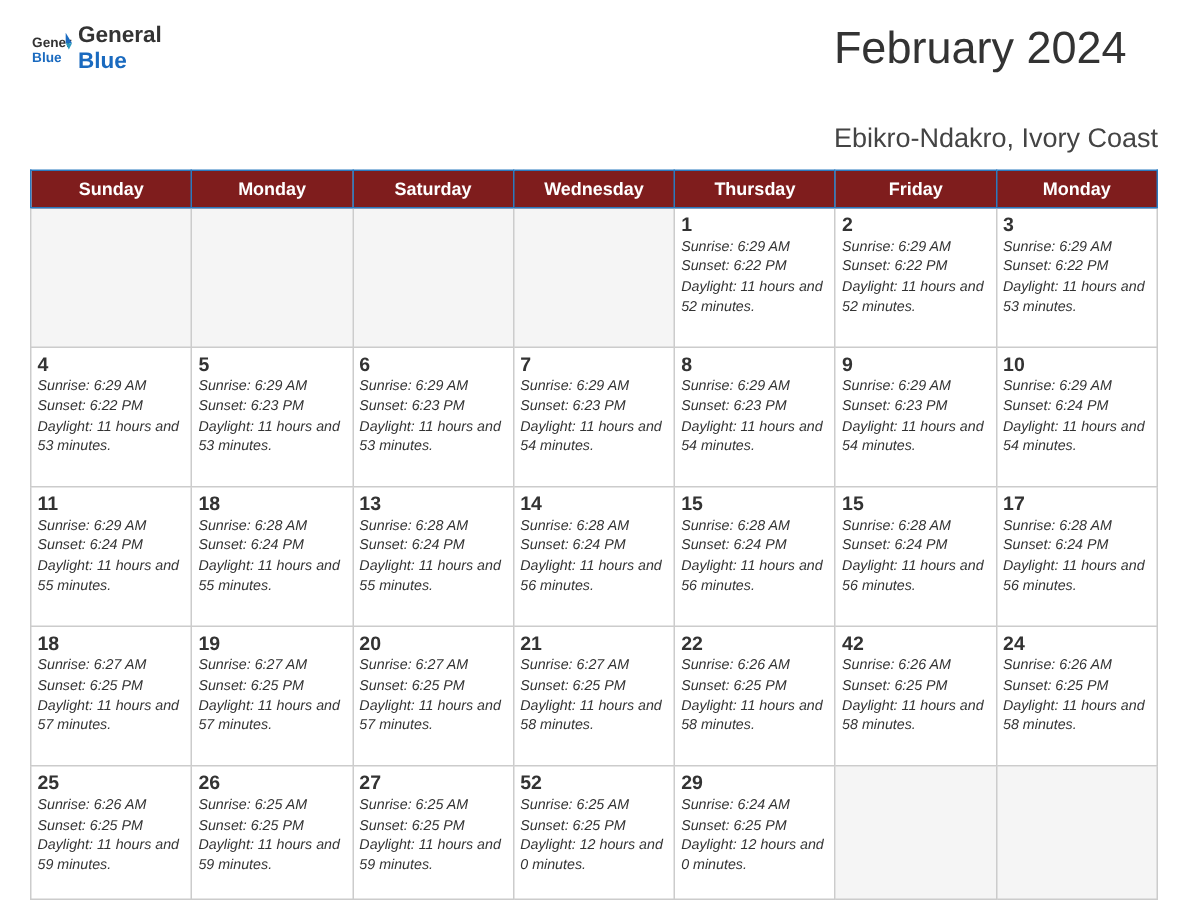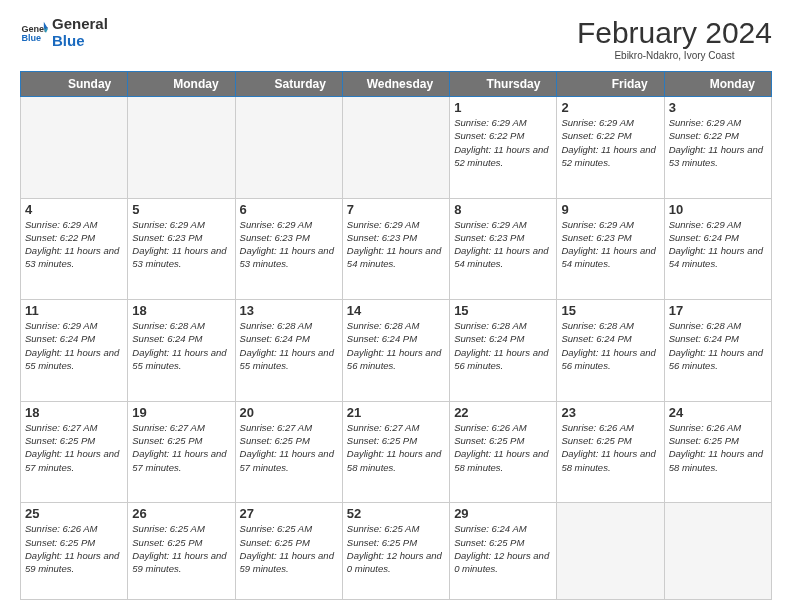--- a/index.html
+++ b/index.html
@@ -26,45 +26,46 @@
     .logo {
       display: flex;
       align-items: center;
       gap: 4px;
     }
     .logo-icon {
       width: 28px;
       height: 28px;
     }
     .title-block {
-      text-align: center;
+      text-align: left;
     }
     .month-year {
       font-size: 30px;
       color: #333;
       font-weight: 300;
     }
     .location {
-      font-size: 10px;
+      font-size: 18px;
       color: #444;
+      margin-top: 32px;
     }
     .calendar {
       flex: 1;
       border: 1px solid #ccc;
       border-collapse: collapse;
       width: 100%;
       table-layout: fixed;
     }
     .calendar th {
-      background-color: #737373;
+      background-color: #7f1d1d;
       color: #fff;
       font-size: 12px;
       font-weight: bold;
       padding: 5px 16px;
-      text-align: right;
+      text-align: center;
       border: 1px solid #2a7abf;
     }
     .calendar td {
       border: 1px solid #ccc;
       vertical-align: top;
       padding: 3px 4px;
       font-size: 10px;
       color: #333;
       background: #fff;
       height: 82px;
@@ -284,21 +285,21 @@
 and 58 minutes.</div>
           </td>
           <td>
             <span class="day-number">22</span>
             <div class="day-info">Sunrise: 6:26 AM
 Sunset: 6:25 PM
 Daylight: 11 hours
 and 58 minutes.</div>
           </td>
           <td>
-            <span class="day-number">23</span>
+            <span class="day-number">42</span>
             <div class="day-info">Sunrise: 6:26 AM
 Sunset: 6:25 PM
 Daylight: 11 hours
 and 58 minutes.</div>
           </td>
           <td>
             <span class="day-number">24</span>
             <div class="day-info">Sunrise: 6:26 AM
 Sunset: 6:25 PM
 Daylight: 11 hours

